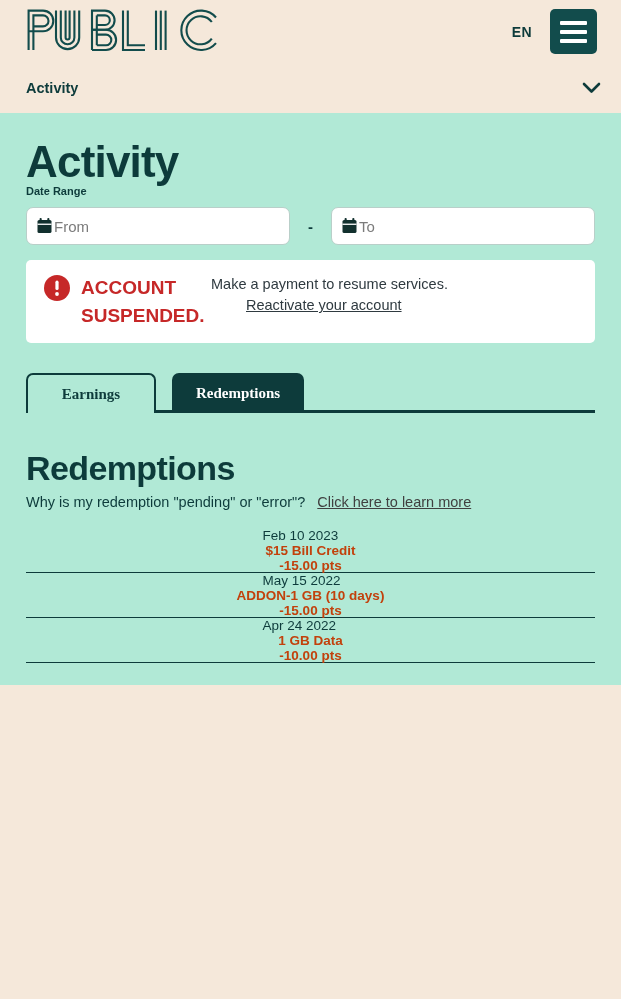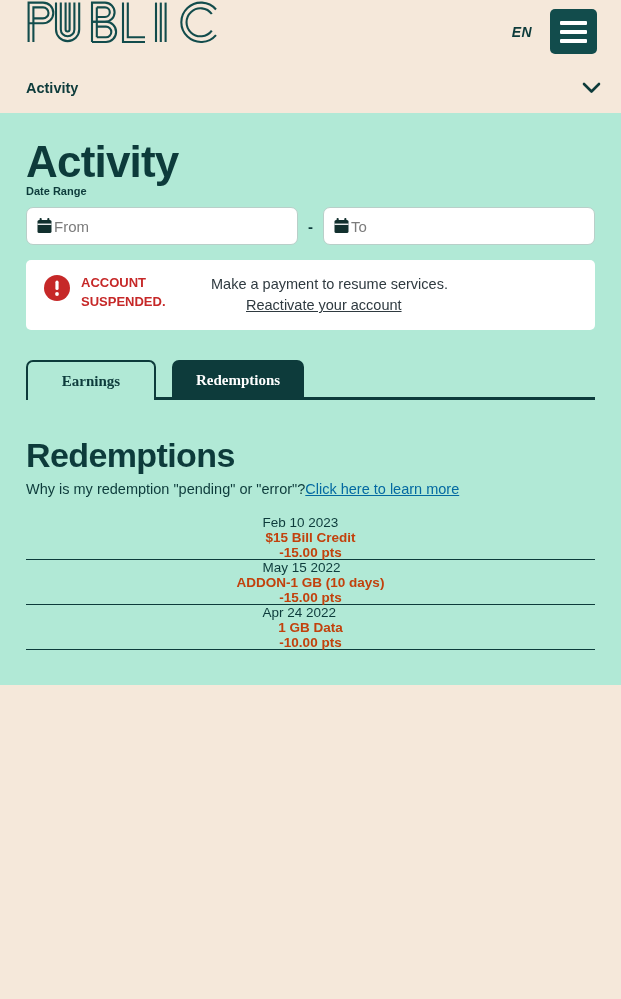--- a/index.html
+++ b/index.html
@@ -15,23 +15,23 @@
     color: #0d3b3b;
     overflow: hidden;
     position: relative;
   }
 
   
   .header {
     height: 63px;
     background: #f5e8da;
     display: flex;
+    align-items: center;
     padding: 0 24px 0 26px;
     position: relative;
-    font-style: italic;
   }
 
   .logo {
     display: block;
   }
 
   .header-right {
     margin-left: auto;
     display: flex;
     align-items: center;
@@ -104,21 +104,21 @@
     font-size: 11px;
     font-weight: 700;
     color: #0d3b3b;
   }
 
   
   .date-row {
     display: flex;
     align-items: center;
     margin-top: 10px;
-    gap: 9px;
+    gap: 17px;
   }
 
   .date-field {
     flex: 1 1 0;
     height: 38px;
     background: #ffffff;
     border: 1px solid #b9cfc9;
     border-radius: 7px;
     display: flex;
     align-items: center;
@@ -149,21 +149,21 @@
     border-radius: 5px;
     display: flex;
     align-items: flex-start;
     padding: 14px 16px 14px 18px;
     min-height: 57px;
   }
 
   .alert-icon { flex: 0 0 auto; margin-top: 1px; display:block; }
 
   .alert-title {
-    font-size: 13px;
+    font-size: 19px;
     font-weight: 700;
     color: #c62828;
     line-height: 1.45;
     width: 116px;
     margin-left: 11px;
     flex: 0 0 auto;
   }
 
   .alert-body {
     font-size: 14.5px;
@@ -238,22 +238,23 @@
     color: #0d3b3b;
   }
 
   .section-sub {
     font-size: 14.5px;
     margin-top: 6px;
     color: #0d3b3b;
   }
 
   .section-sub-link {
-    color: #0369a1;
-    cursor: pointer;
+    color: #404040;
+    cursor: pointer;
+    margin-left: 12px;
   }
 
   
   .txn-list { margin-top: 18px; }
 
   .txn-row {
     display: flex;
     align-items: center;
     height: 45px;
     border-bottom: 1px solid #0d3b3b;

